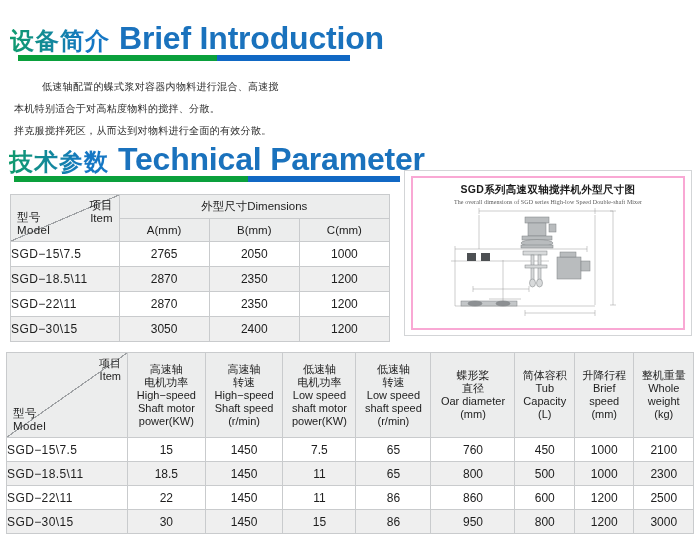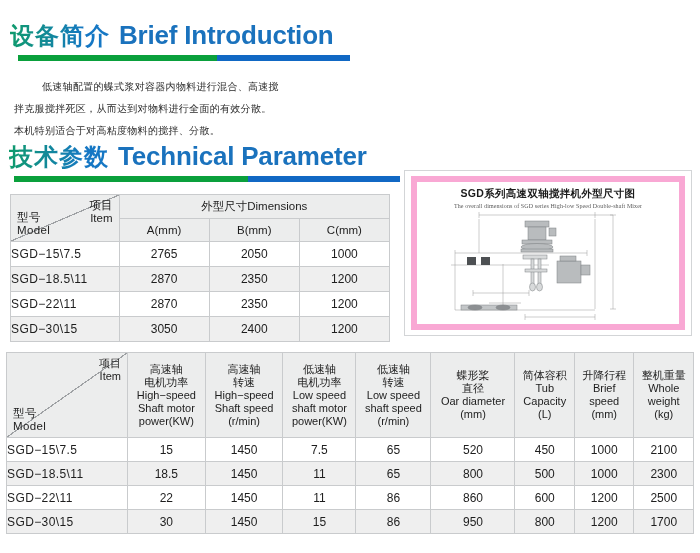--- a/index.html
+++ b/index.html
@@ -21,21 +21,21 @@
     white-space:nowrap;
   }
   .head-cn{
     font-size:24px;
     letter-spacing:1px;
     background:linear-gradient(90deg,#0f9b6c 0%,#1577c4 75%);
     -webkit-background-clip:text;background-clip:text;
     -webkit-text-fill-color:transparent;color:#1577c4;
   }
   .head-en{
-    font-size:26px;
+    font-size:32px;
     color:#1a72bd;
     margin-left:9px;
     letter-spacing:-0.2px;
   }
   .head1{position:absolute;left:10px;top:22px;}
   .head2{position:absolute;left:9px;top:143px;}
 
   .rule{position:absolute;height:6px;display:flex;}
   .rule .g{background:#0aa03c;height:100%;}
   .rule .b{background:#1168c4;height:100%;}
@@ -98,21 +98,21 @@
   .hcell .en{display:block;}
 
   
   #diagram-panel{
     position:absolute;left:404px;top:170px;width:288px;height:166px;
     background:#ffffff;border:1px solid #d3d5d7;
     box-sizing:border-box;
   }
   #diagram-panel .inner{
     position:absolute;left:6px;top:5px;right:6px;bottom:5px;
-    border:6px solid #f9a8d4;overflow:hidden;
+    border:2px solid #f9a8d4;overflow:hidden;
   }
   .dg-title{
     text-align:center;font-size:10.5px;font-weight:bold;color:#1a1a1a;
     margin-top:5px;letter-spacing:0.3px;
   }
   .dg-sub{
     text-align:center;font-size:6px;color:#5a5a5a;
     font-family:"Liberation Serif","DejaVu Serif",serif;
     margin-top:2px;letter-spacing:0.1px;
   }
@@ -127,22 +127,22 @@
     <span class="head-cn">设备简介</span>
     <span class="head-en">Brief Introduction</span>
   </div>
   <div class="rule rule1">
     <span class="g"></span>
     <span class="b"></span>
   </div>
 
   <div class="intro">
     <p class="ind">低速轴配置的蝶式浆对容器内物料进行混合、高速搅</p>
+    <p>本机特别适合于对高粘度物料的搅拌、分散。</p>
     <p>拌克服搅拌死区，从而达到对物料进行全面的有效分散。</p>
-    <p>本机特别适合于对高粘度物料的搅拌、分散。</p>
   </div>
 
   <div class="section-head head2">
     <span class="head-cn">技术参数</span>
     <span class="head-en">Technical Parameter</span>
   </div>
   <div class="rule rule2">
     <span class="g"></span>
     <span class="b"></span>
   </div>
@@ -342,21 +342,21 @@
           </td>
         </tr>
     </thead>
     <tbody id="t2body">
         <tr>
           <td class="model m0">SGD−15\7.5</td>
           <td>15</td>
           <td>1450</td>
           <td>7.5</td>
           <td>65</td>
-          <td>520</td>
+          <td>760</td>
           <td>450</td>
           <td>1000</td>
           <td>2100</td>
         </tr>
         <tr>
           <td class="model m0">SGD−18.5\11</td>
           <td>18.5</td>
           <td>1450</td>
           <td>11</td>
           <td>65</td>
@@ -378,18 +378,18 @@
         </tr>
         <tr>
           <td class="model m0">SGD−30\15</td>
           <td>30</td>
           <td>1450</td>
           <td>15</td>
           <td>86</td>
           <td>950</td>
           <td>800</td>
           <td>1200</td>
-          <td>1700</td>
+          <td>3000</td>
         </tr>
       </tbody>
   </table>
 
 </div>
 
 </body></html>

